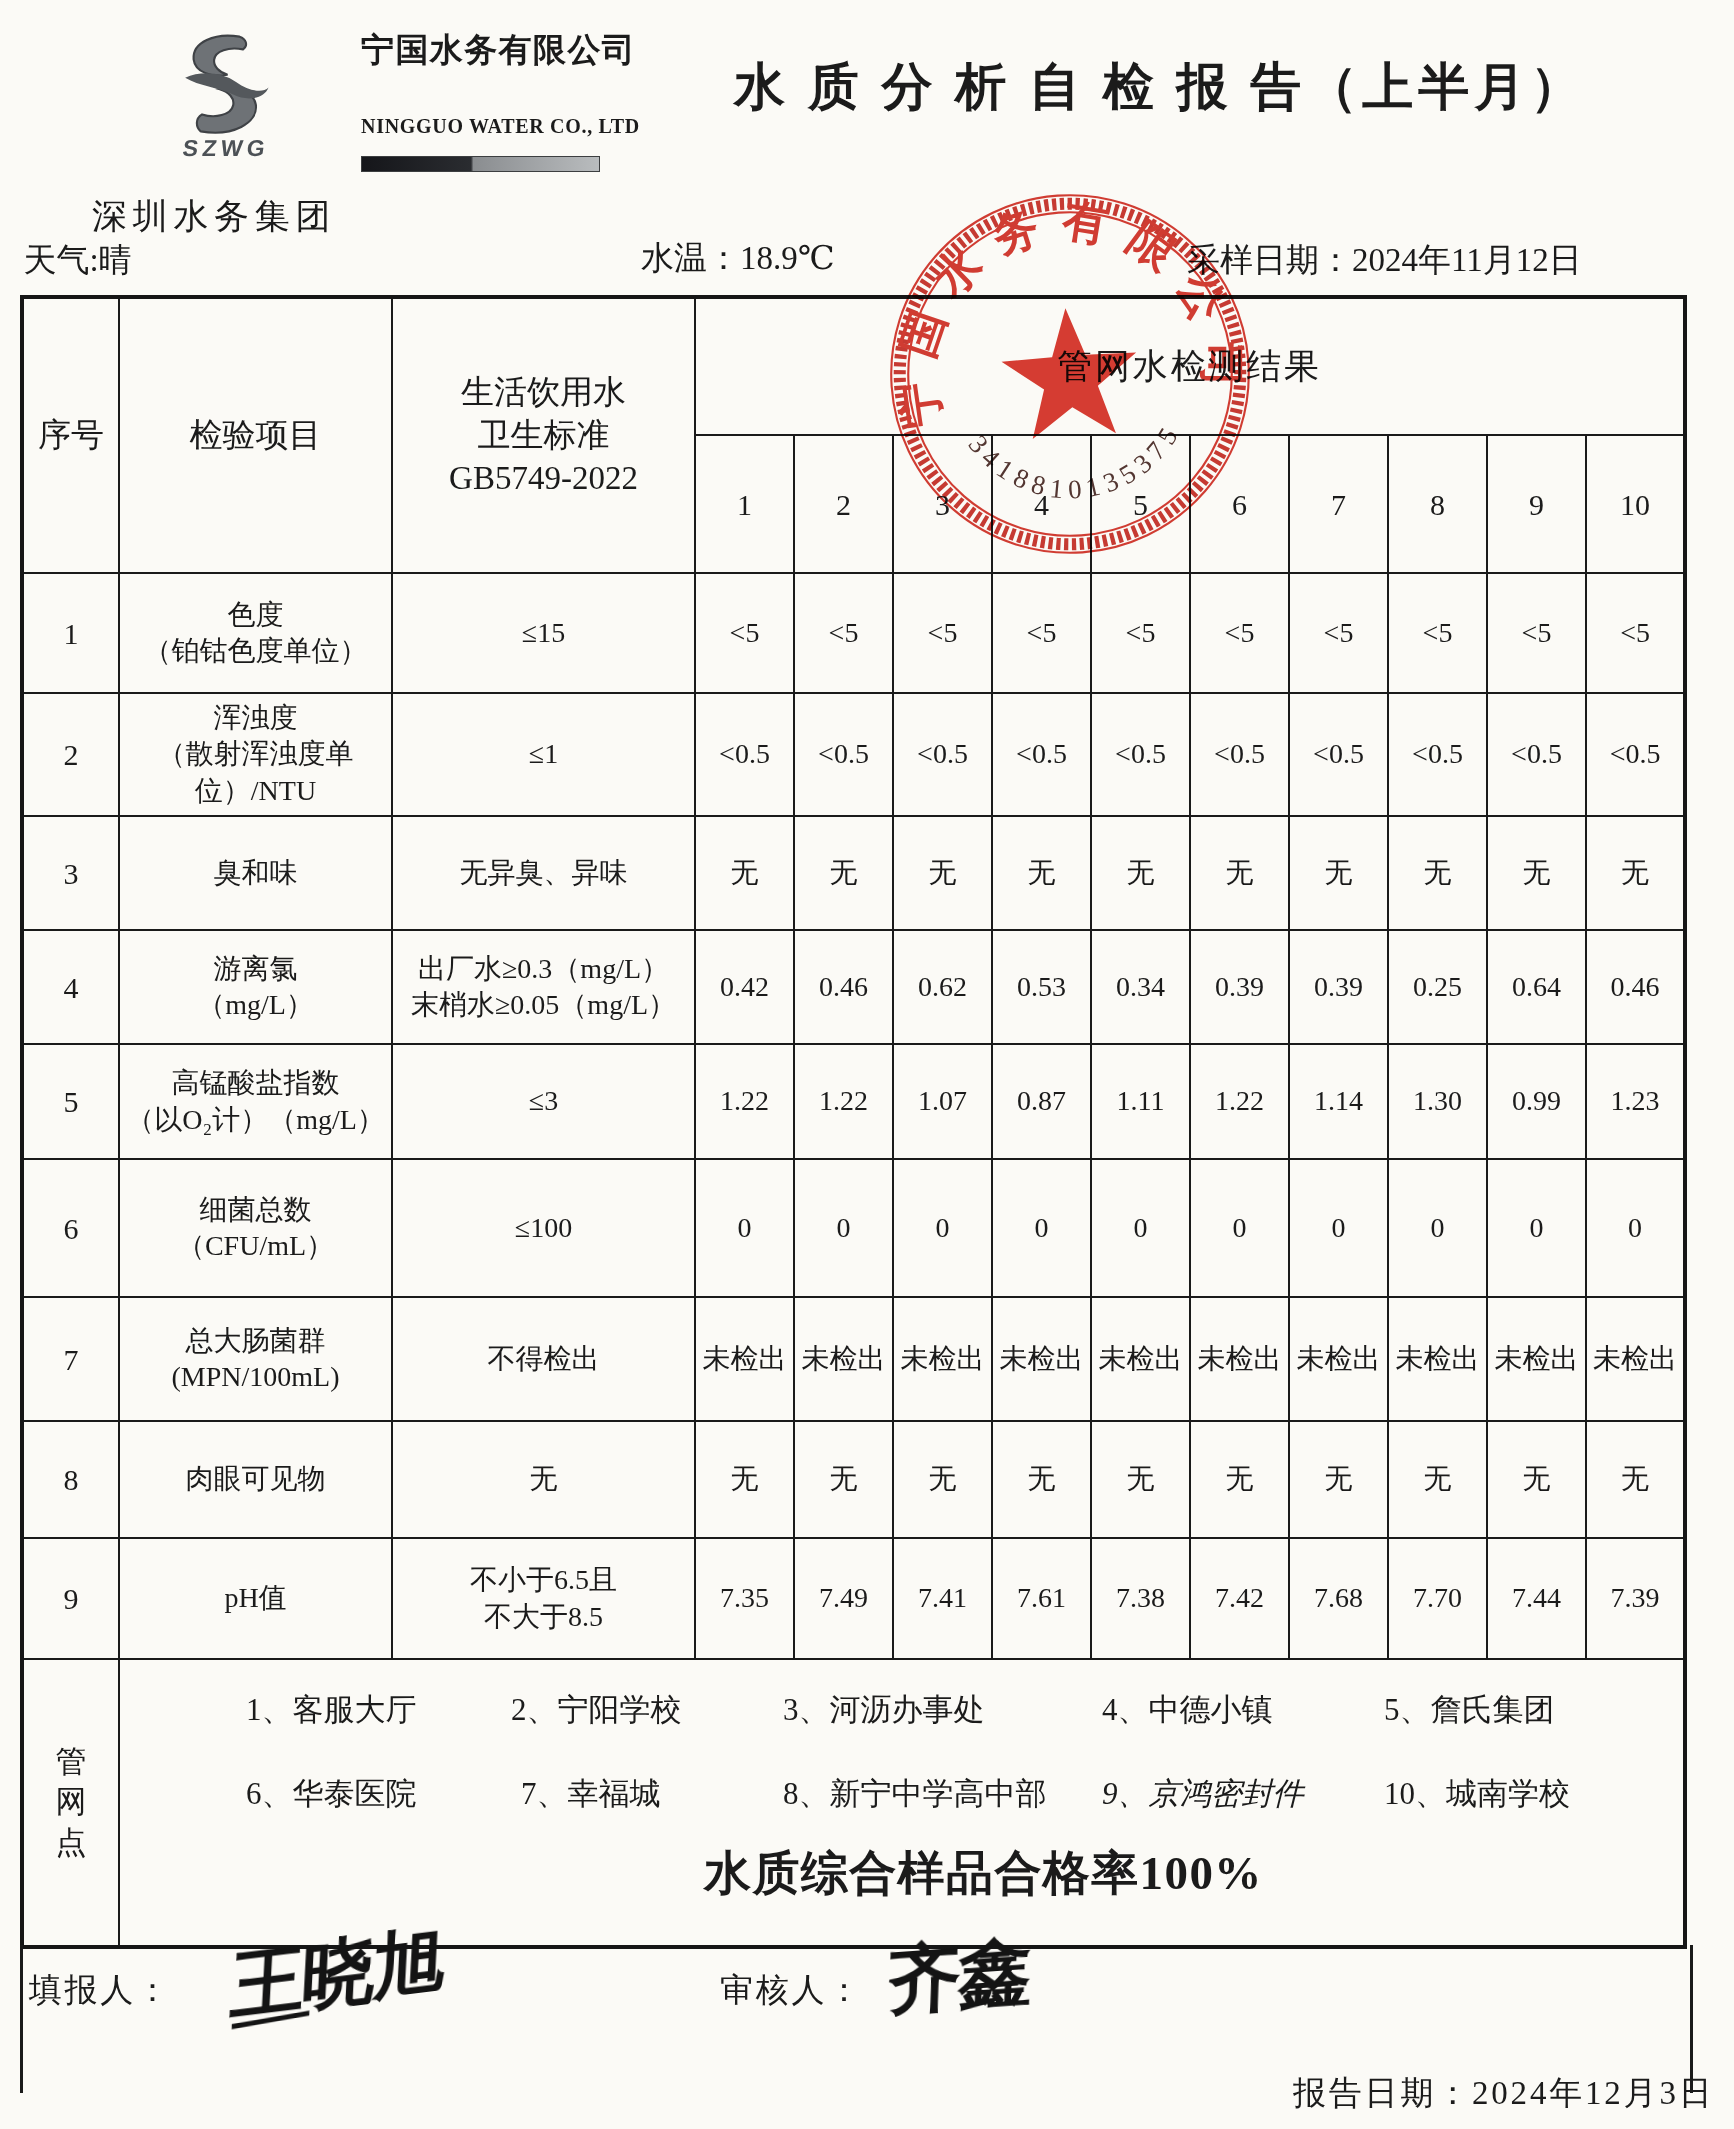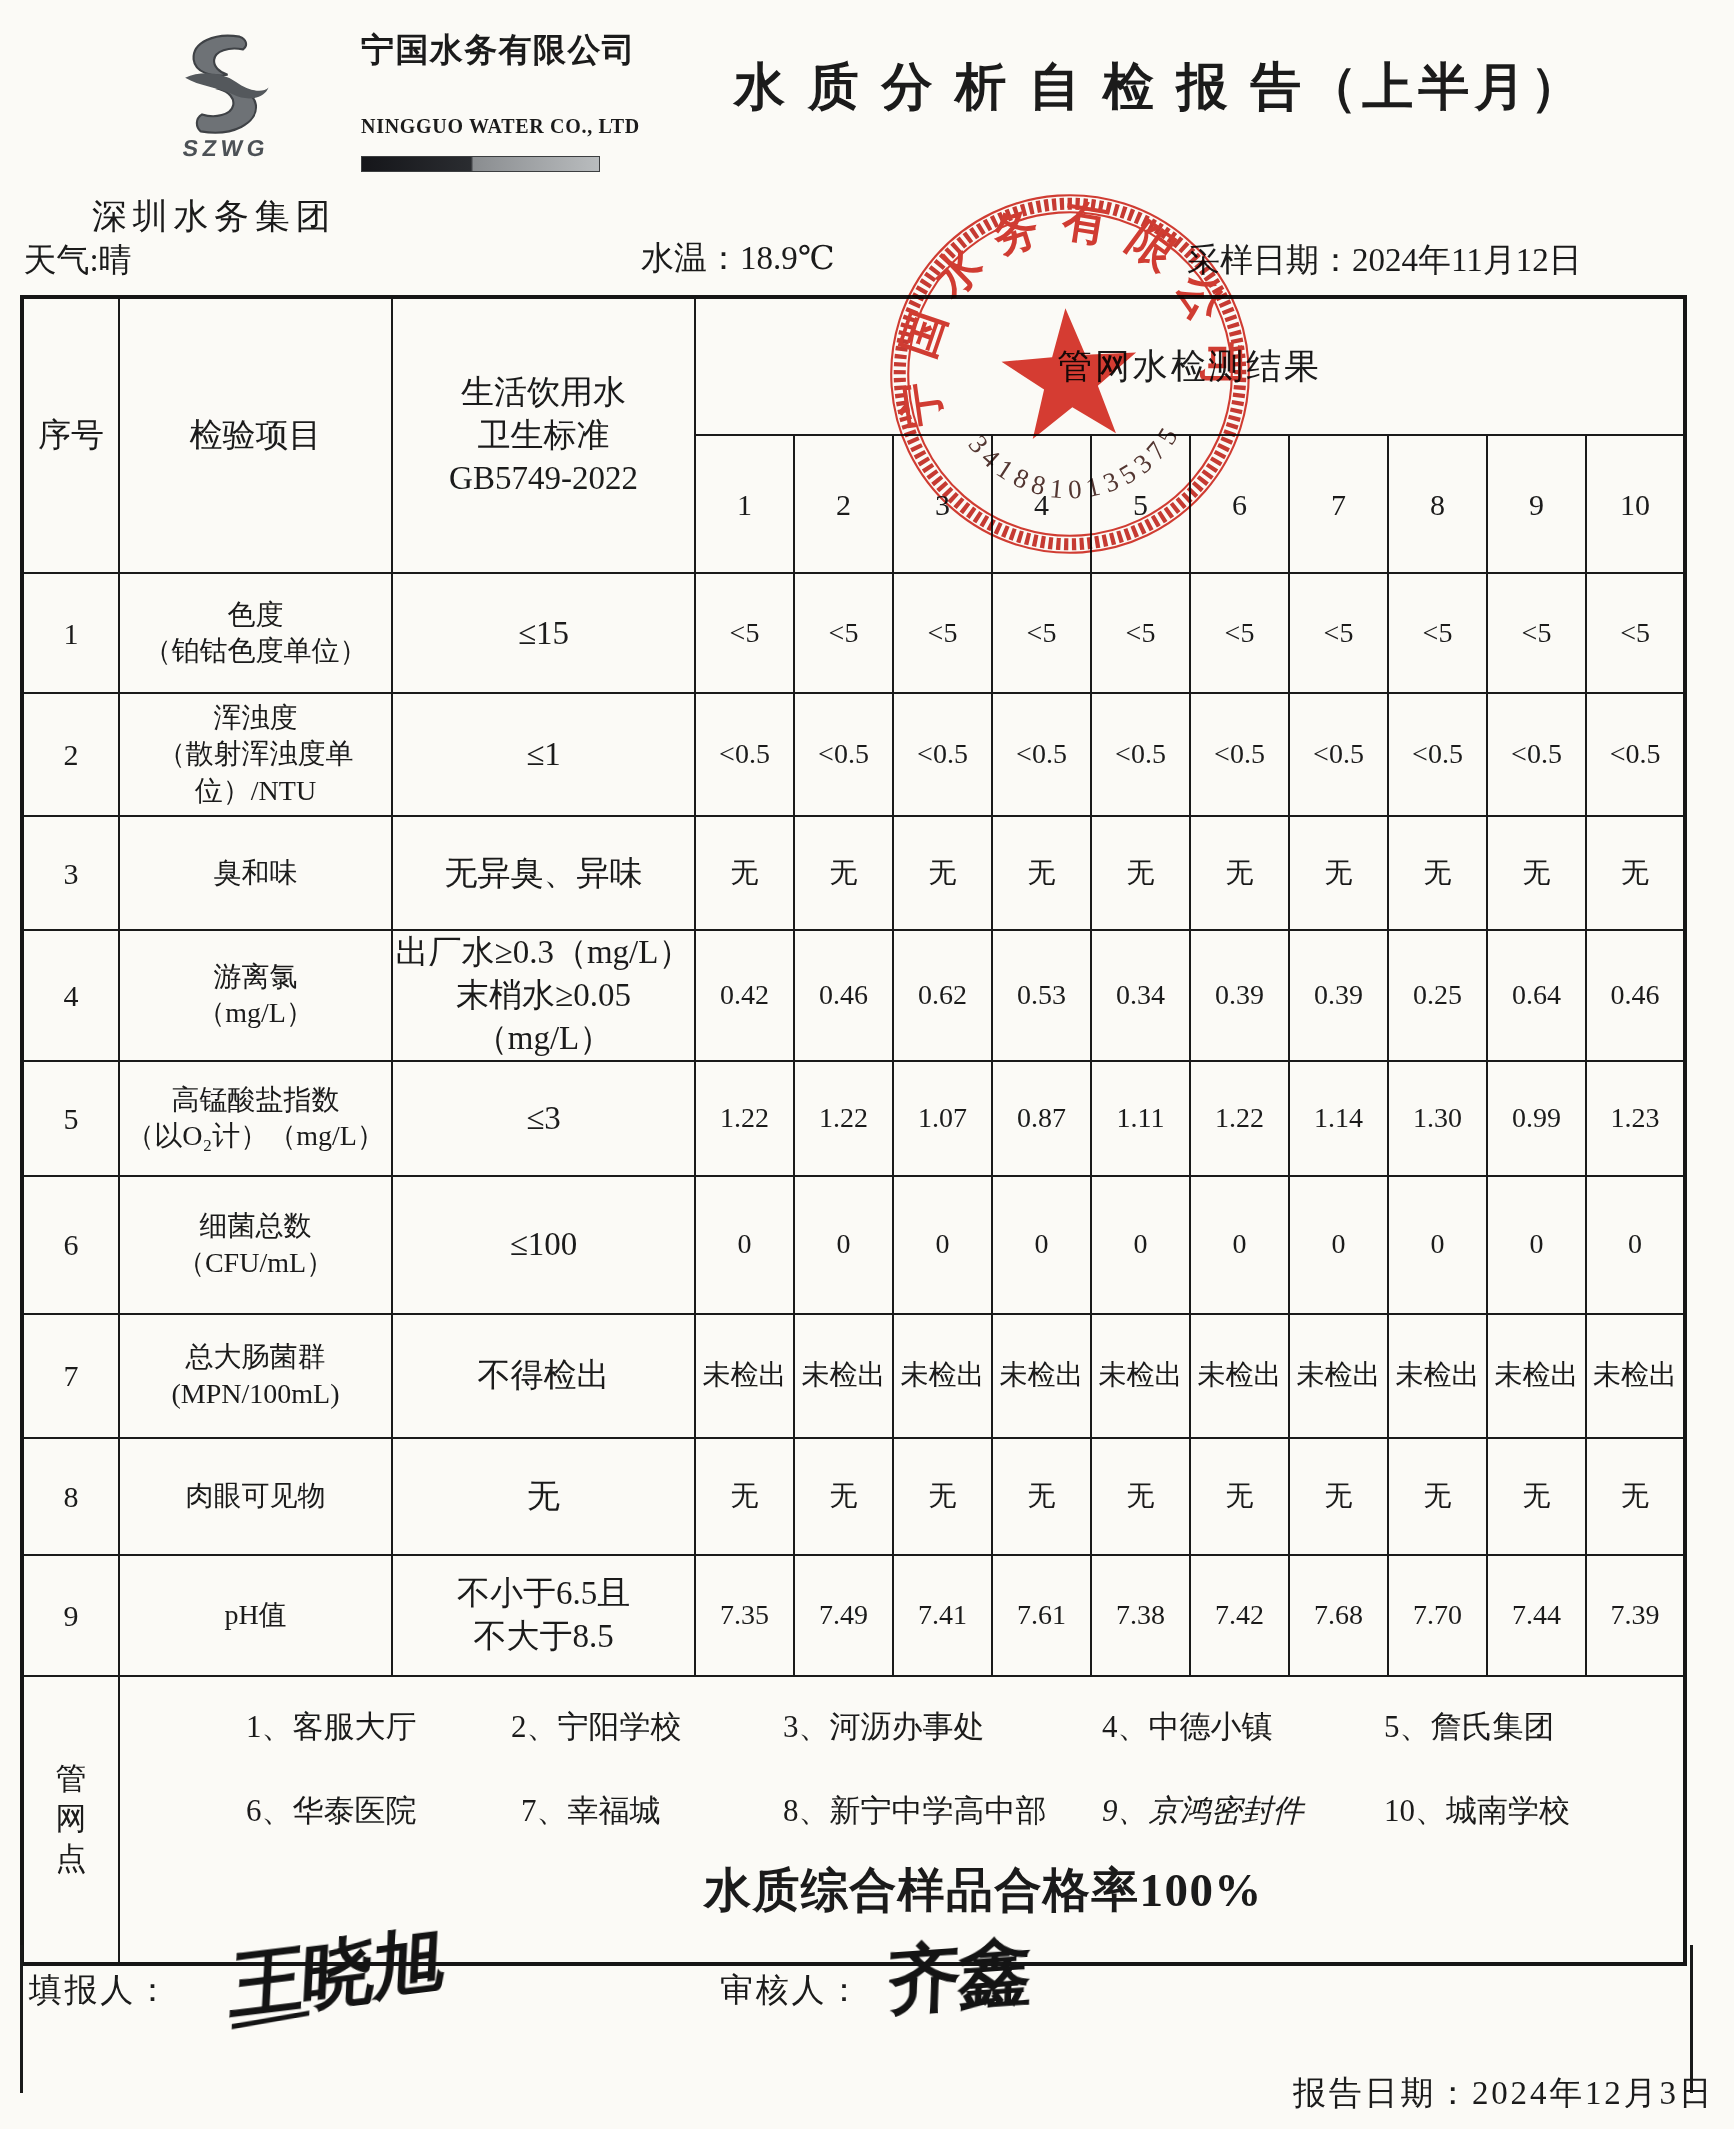--- a/index.html
+++ b/index.html
@@ -35,21 +35,21 @@
   table.main{position:absolute;left:20px;top:295px;width:1667px;
     border-collapse:collapse;table-layout:fixed;}
   table.main td{border:2.8px solid #1a1a1a;text-align:center;vertical-align:middle;
     padding:0;white-space:pre-line;line-height:1.3;}
   table.main{border:4.3px solid #161616;}
   td.hcell{font-size:33px;}
   td.results-h{font-size:35px;letter-spacing:2.8px;}
   td.numcell{font-size:30px;font-weight:500;}
   td.seq{font-size:30px;}
   td.item{font-size:28px;}
-  td.std{font-size:33px;margin-left:20px;}
+  td.std{font-size:28px;margin-left:20px;}
   td.val{font-size:28px;}
   
   td.pts-label{font-size:31px;line-height:1.7;}
   td.pts-body{position:relative;}
   .pt{position:absolute;font-size:31px;white-space:nowrap;}
   .pass{position:absolute;font-size:47px;font-weight:600;letter-spacing:1.4px;white-space:nowrap;}
   
   .footer{position:absolute;left:20px;top:1945px;width:1667px;height:148px;
     border-left:3.5px solid #1a1a1a;border-right:3.5px solid #1a1a1a;}
   .footer .lbl{position:absolute;font-size:33px;letter-spacing:2.8px;white-space:nowrap;}

